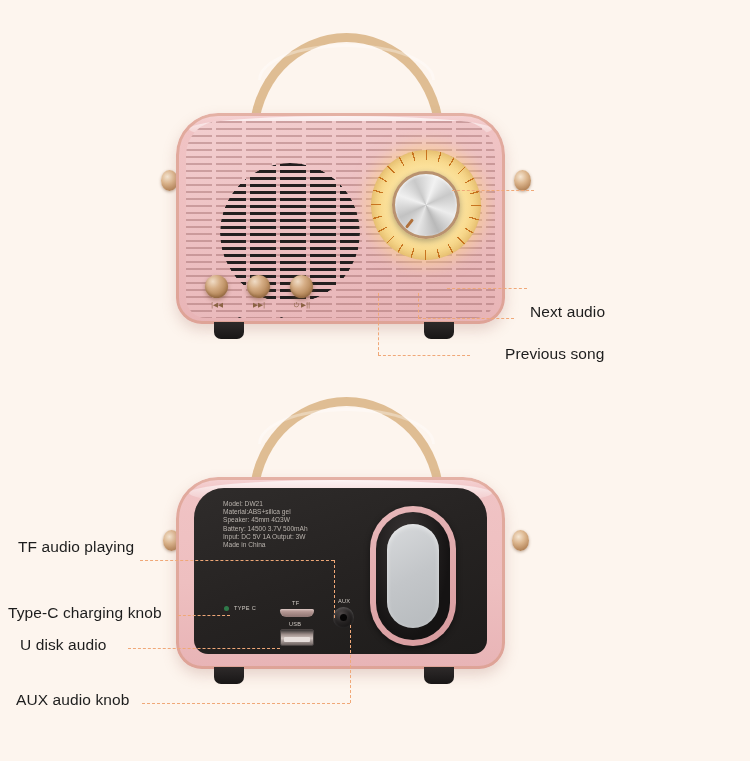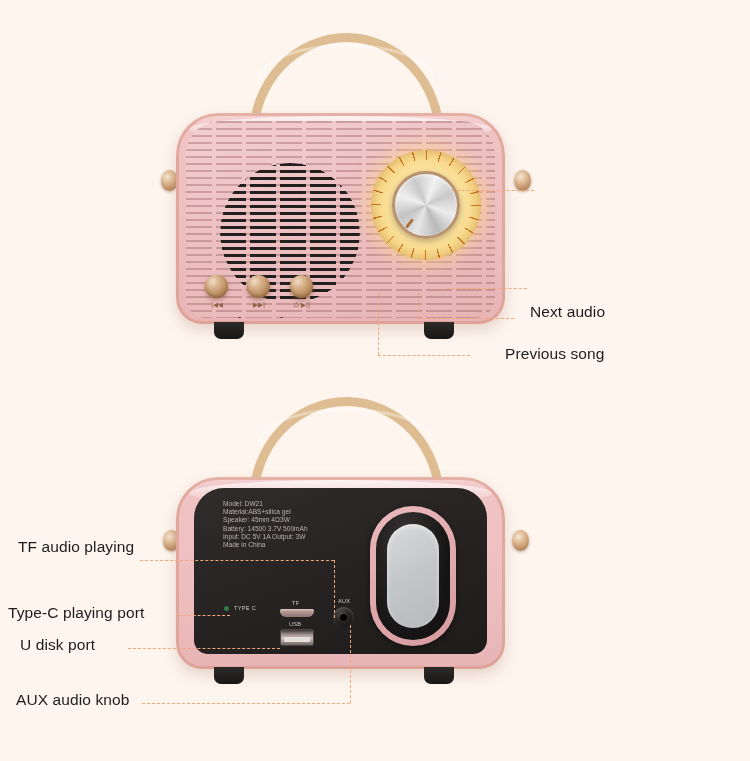--- a/index.html
+++ b/index.html
@@ -324,17 +324,17 @@
   <div class="dash-v" style="left:334px;top:560px;height:58px;"></div>
 
   <div class="dash-h" style="left:178px;top:615px;width:52px;"></div>
 
   <div class="dash-h" style="left:128px;top:648px;width:152px;"></div>
 
   <div class="dash-h" style="left:142px;top:703px;width:208px;"></div>
   <div class="dash-v" style="left:350px;top:625px;height:78px;"></div>
 
   <div class="anno" style="left:18px;top:538px;">TF audio playing</div>
-  <div class="anno" style="left:8px;top:604px;">Type-C playing port</div>
-  <div class="anno" style="left:20px;top:636px;">U disk port</div>
+  <div class="anno" style="left:8px;top:604px;">Type-C charging knob</div>
+  <div class="anno" style="left:20px;top:636px;">U disk audio</div>
   <div class="anno" style="left:16px;top:691px;">AUX audio knob</div>
 
 </div>
 
 </body></html>

